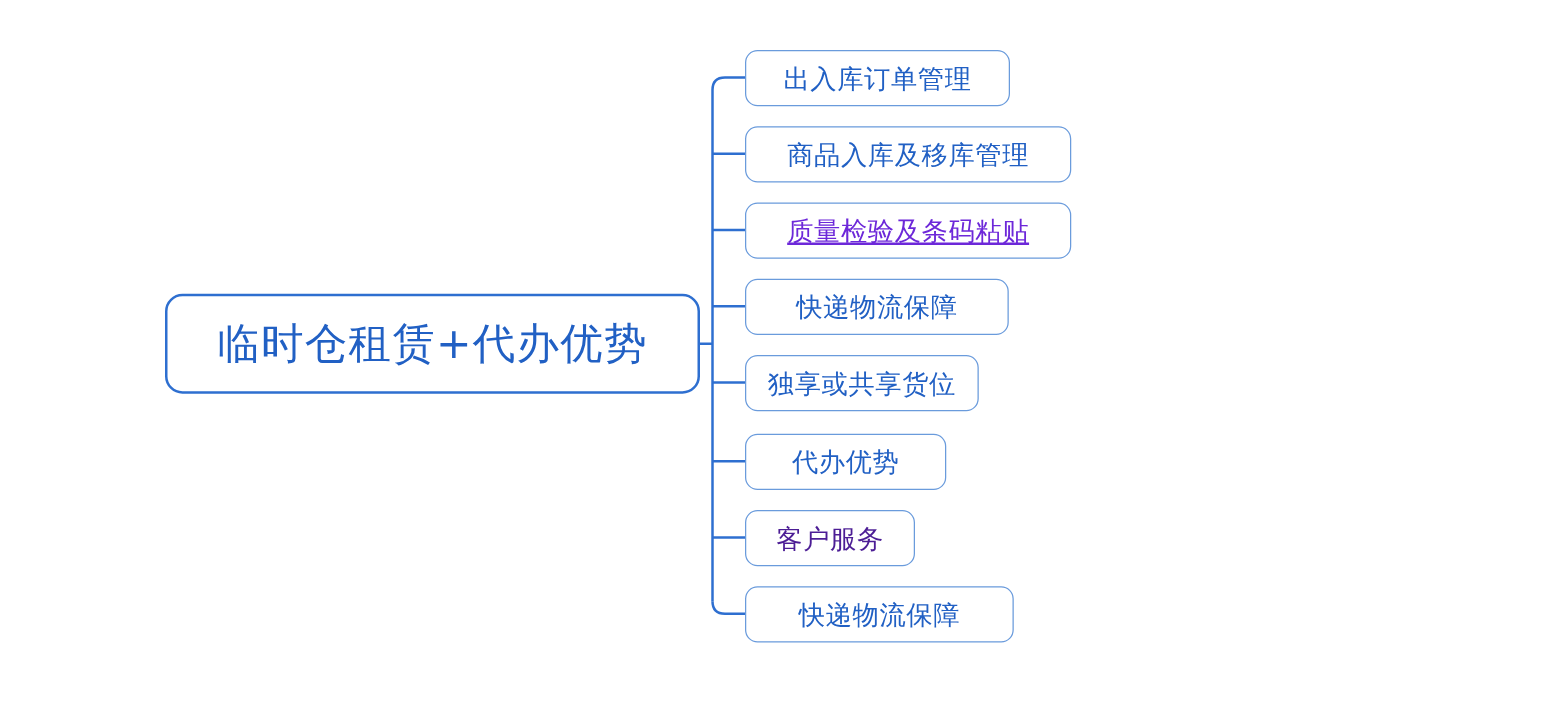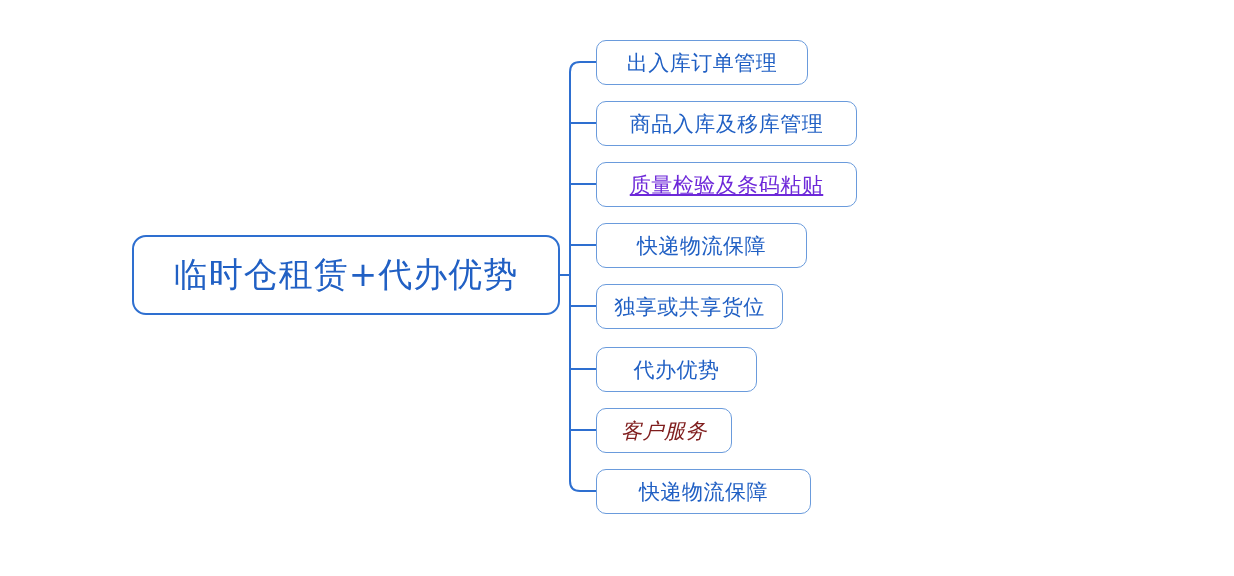--- a/index.html
+++ b/index.html
@@ -92,19 +92,19 @@
       <div class="node node-child" style="left: 596px; top: 223px; width: 211px; height: 45px; border-color: rgb(106, 155, 220);">
         <span style="color: rgb(33, 96, 196);">快递物流保障</span>
       </div>
       <div class="node node-child" style="left: 596px; top: 284px; width: 187px; height: 45px; border-color: rgb(106, 155, 220);">
         <span style="color: rgb(33, 96, 196);">独享或共享货位</span>
       </div>
       <div class="node node-child" style="left: 596px; top: 347px; width: 161px; height: 45px; border-color: rgb(106, 155, 220);">
         <span style="color: rgb(33, 96, 196);">代办优势</span>
       </div>
       <div class="node node-child" style="left: 596px; top: 408px; width: 136px; height: 45px; border-color: rgb(106, 155, 220);">
-        <span style="color: #7f1d1d; font-style: italic;">客户服务</span>
+        <span style="color: #4c1d95;">客户服务</span>
       </div>
       <div class="node node-child" style="left: 596px; top: 469px; width: 215px; height: 45px; border-color: rgb(106, 155, 220);">
         <span style="color: rgb(33, 96, 196);">快递物流保障</span>
       </div>
     </div>
 </div>
 
 </body></html>

